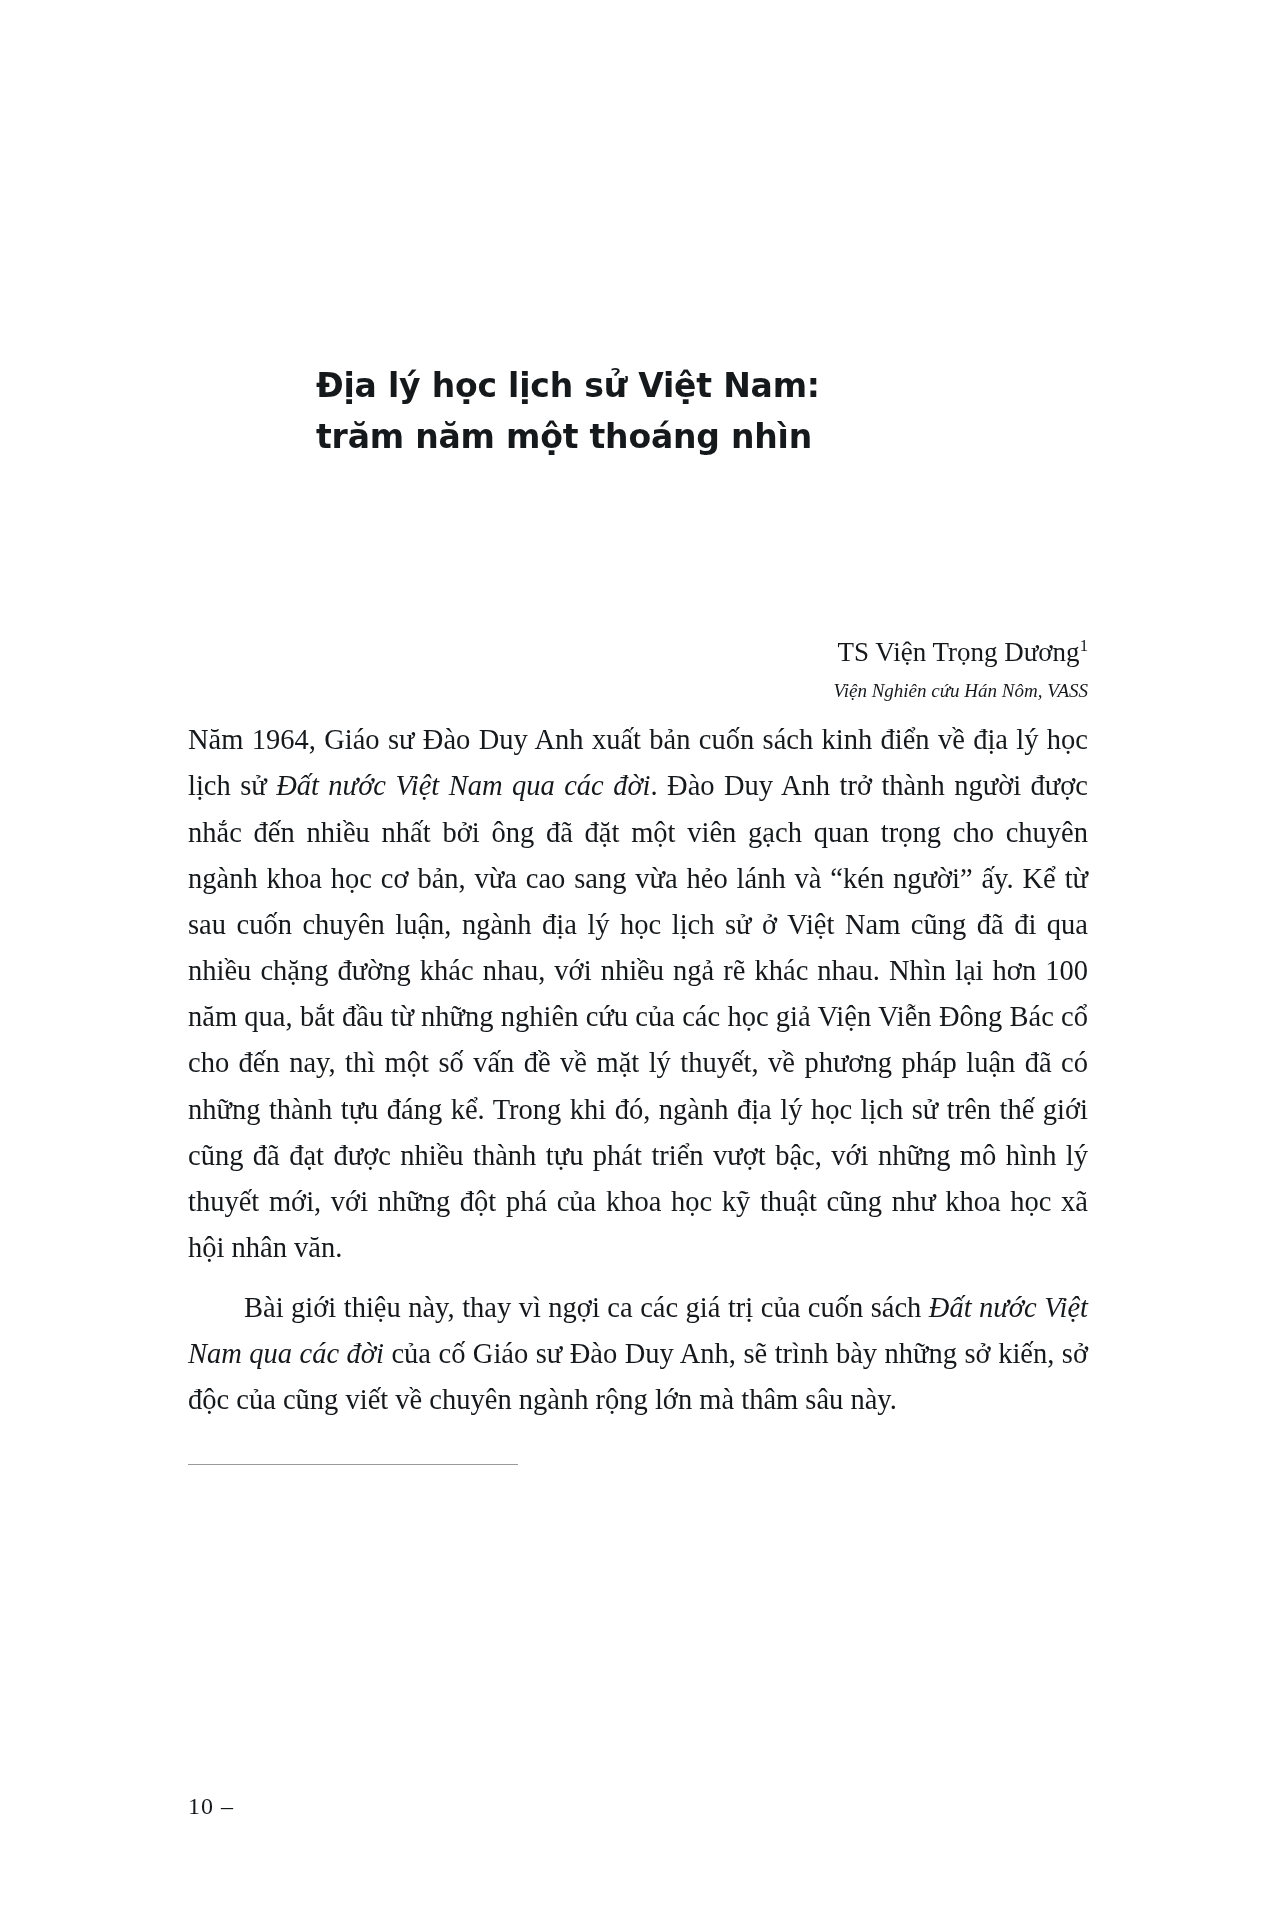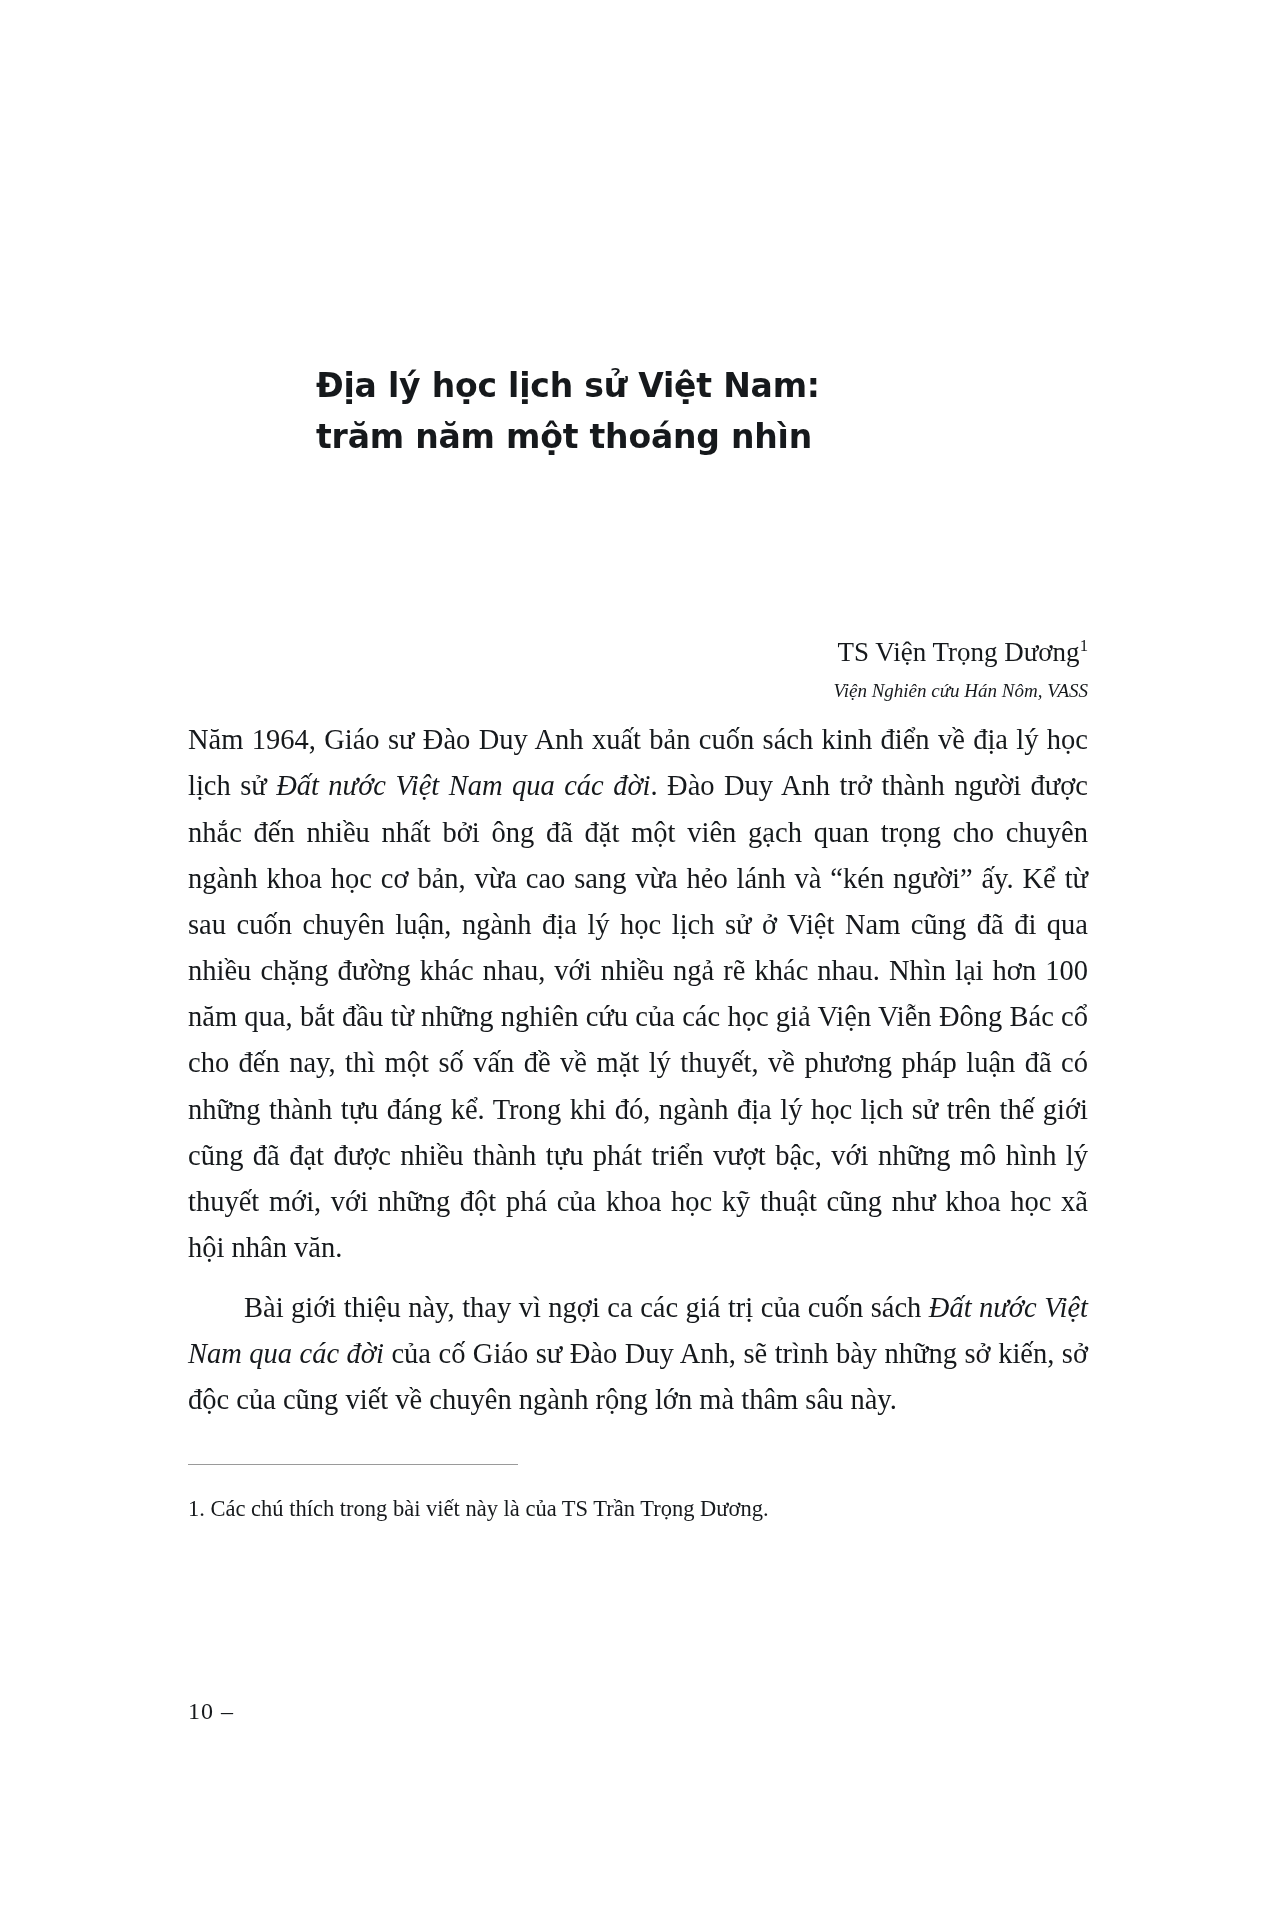--- a/index.html
+++ b/index.html
@@ -91,21 +91,21 @@
     line-height: 1.62;
     color: #16191c;
     text-align: left;
   }
   .footnotes p {
     margin: 0;
   }
   .page-num {
     position: absolute;
     left: 188px;
-    top: 1698px;
+    top: 1793px;
     font-size: 24px;
     color: #16191c;
     letter-spacing: 1px;
   }
 </style>
 </head>
 <body>
 
 <div class="page">
 
@@ -121,20 +121,19 @@
       <div class="affil">Viện Nghiên cứu Hán Nôm, VASS</div>
     </div>
 
     <p class="body-par first" id="p1"><span>Năm 1964, Giáo sư Đào Duy Anh xuất bản cuốn sách kinh điển về địa lý học lịch sử </span><i>Đất nước Việt Nam qua các đời</i><span>. Đào Duy Anh trở thành người được nhắc đến nhiều nhất bởi ông đã đặt một viên gạch quan trọng cho chuyên ngành khoa học cơ bản, vừa cao sang vừa hẻo lánh và “kén người” ấy. Kể từ sau cuốn chuyên luận, ngành địa lý học lịch sử ở Việt Nam cũng đã đi qua nhiều chặng đường khác nhau, với nhiều ngả rẽ khác nhau. Nhìn lại hơn 100 năm qua, bắt đầu từ những nghiên cứu của các học giả Viện Viễn Đông Bác cổ cho đến nay, thì một số vấn đề về mặt lý thuyết, về phương pháp luận đã có những thành tựu đáng kể. Trong khi đó, ngành địa lý học lịch sử trên thế giới cũng đã đạt được nhiều thành tựu phát triển vượt bậc, với những mô hình lý thuyết mới, với những đột phá của khoa học kỹ thuật cũng như khoa học xã hội nhân văn.</span></p>
 
     <p class="body-par indent" id="p2"><span>Bài giới thiệu này, thay vì ngợi ca các giá trị của cuốn sách </span><i>Đất nước Việt Nam qua các đời</i><span> của cố Giáo sư Đào Duy Anh, sẽ trình bày những sở kiến, sở độc của cũng viết về chuyên ngành rộng lớn mà thâm sâu này.</span></p>
 
     <div class="fn-rule"></div>
 
     <div class="footnotes">
-      <p>1. Các chú thích trong bài viết này là của TS Trần Trọng Dương.</p>
     </div>
 
   </div>
 
   <div class="page-num">10  –</div>
 
 </div>
 
 </body></html>

